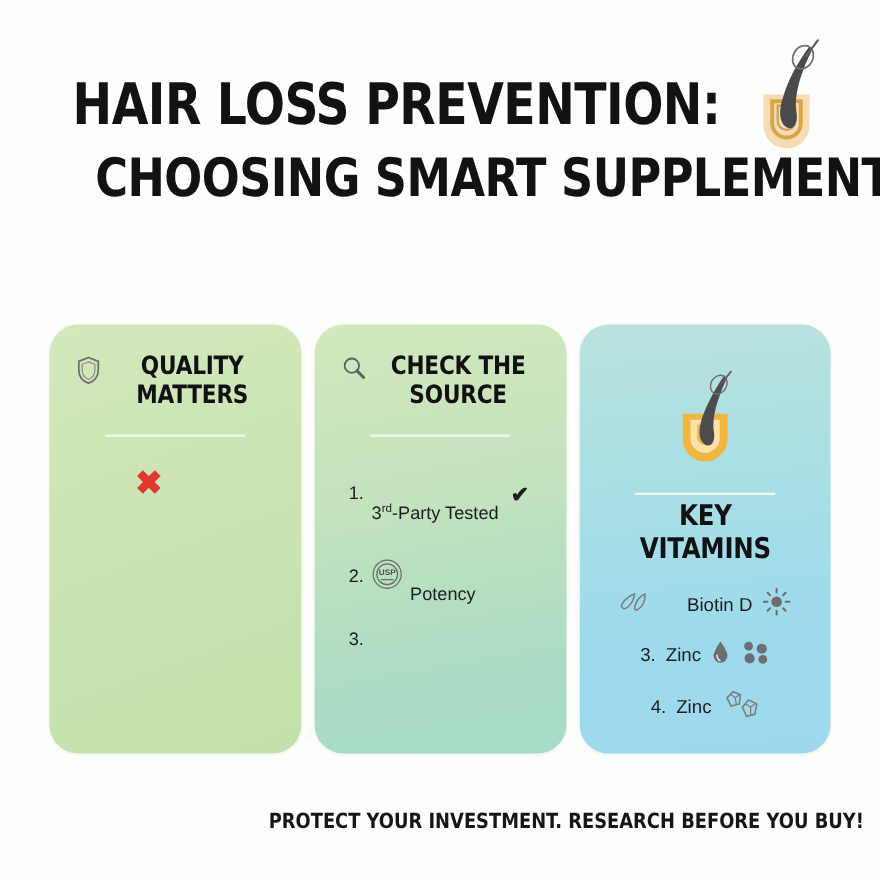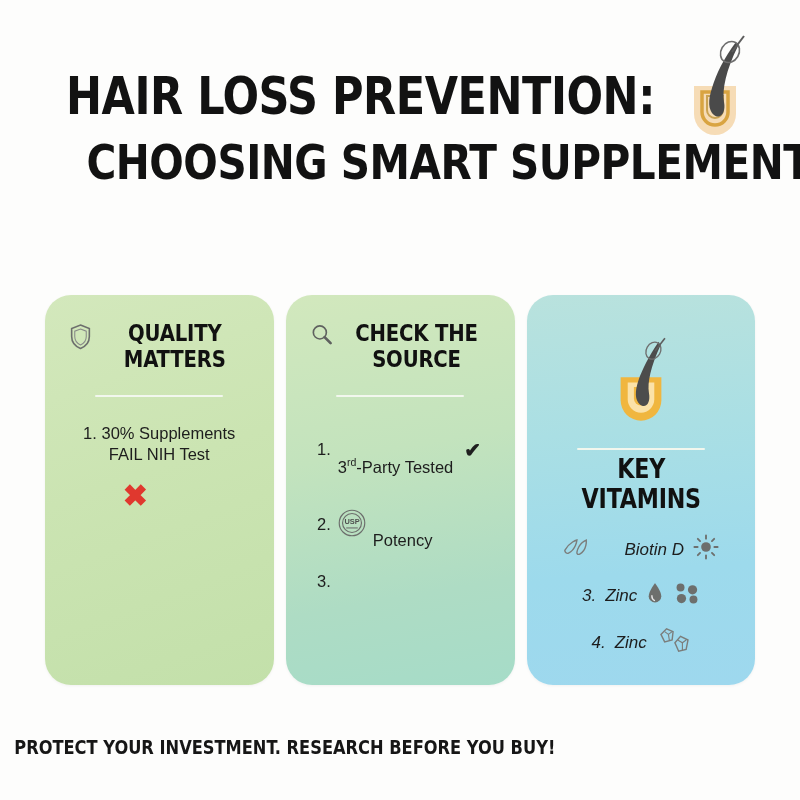--- a/index.html
+++ b/index.html
@@ -200,32 +200,31 @@
     transform: scaleX(0.95);
   }
 
   .vit-row {
     display: flex;
     align-items: center;
     gap: 9px;
     font-size: 17px;
     color: #1d1d1d;
     margin-top: 16px;
-    font-style: italic;
   }
 
   .vit-row .vnum { min-width: 16px; text-align: right; }
 
   
   .footer {
     position: absolute;
     bottom: 42px;
     left: 0;
     width: 800px;
-    text-align: left;
+    text-align: right;
   }
 
   .footer-text {
     font-family: "Liberation Sans Narrow", "DejaVu Sans Condensed", "Liberation Sans", sans-serif;
     font-weight: bold;
     font-size: 19px;
     letter-spacing: 0px;
     color: #161616;
     transform: scaleX(0.95);
     display: inline-block;
@@ -261,21 +260,20 @@
             <path d="M13 2 L23 6 V15 C23 22 18 26.5 13 28.5 C8 26.5 3 22 3 15 V6 Z" fill="none" stroke="#6d6f6d" stroke-width="1.8"></path>
             <path d="M13 6.5 L19.5 9 V15 C19.5 20 16.5 23 13 24.6 C9.5 23 6.5 20 6.5 15 V9 Z" fill="none" stroke="#888a88" stroke-width="1.2"></path>
           </svg>
         </span>
         <span class="card-title">QUALITY MATTERS</span>
       </div>
 
       <div class="divider"></div>
 
       <div class="card-body">
-        <div class="list-item">1. 30% Supplements FAIL NIH Test</div>
         <div class="xmark">✖</div>
       </div>
     </div>
 
     <div class="card card-2">
       <div class="card-head">
         <span class="card-head-icon">
           <svg viewBox="0 0 28 28" width="24" height="24">
             <circle cx="11.5" cy="11" r="7.6" fill="none" stroke="#5f615f" stroke-width="1.9"></circle>
             <path d="M17 16.5 L24 23.5" stroke="#5f615f" stroke-width="3.2" stroke-linecap="round"></path>

